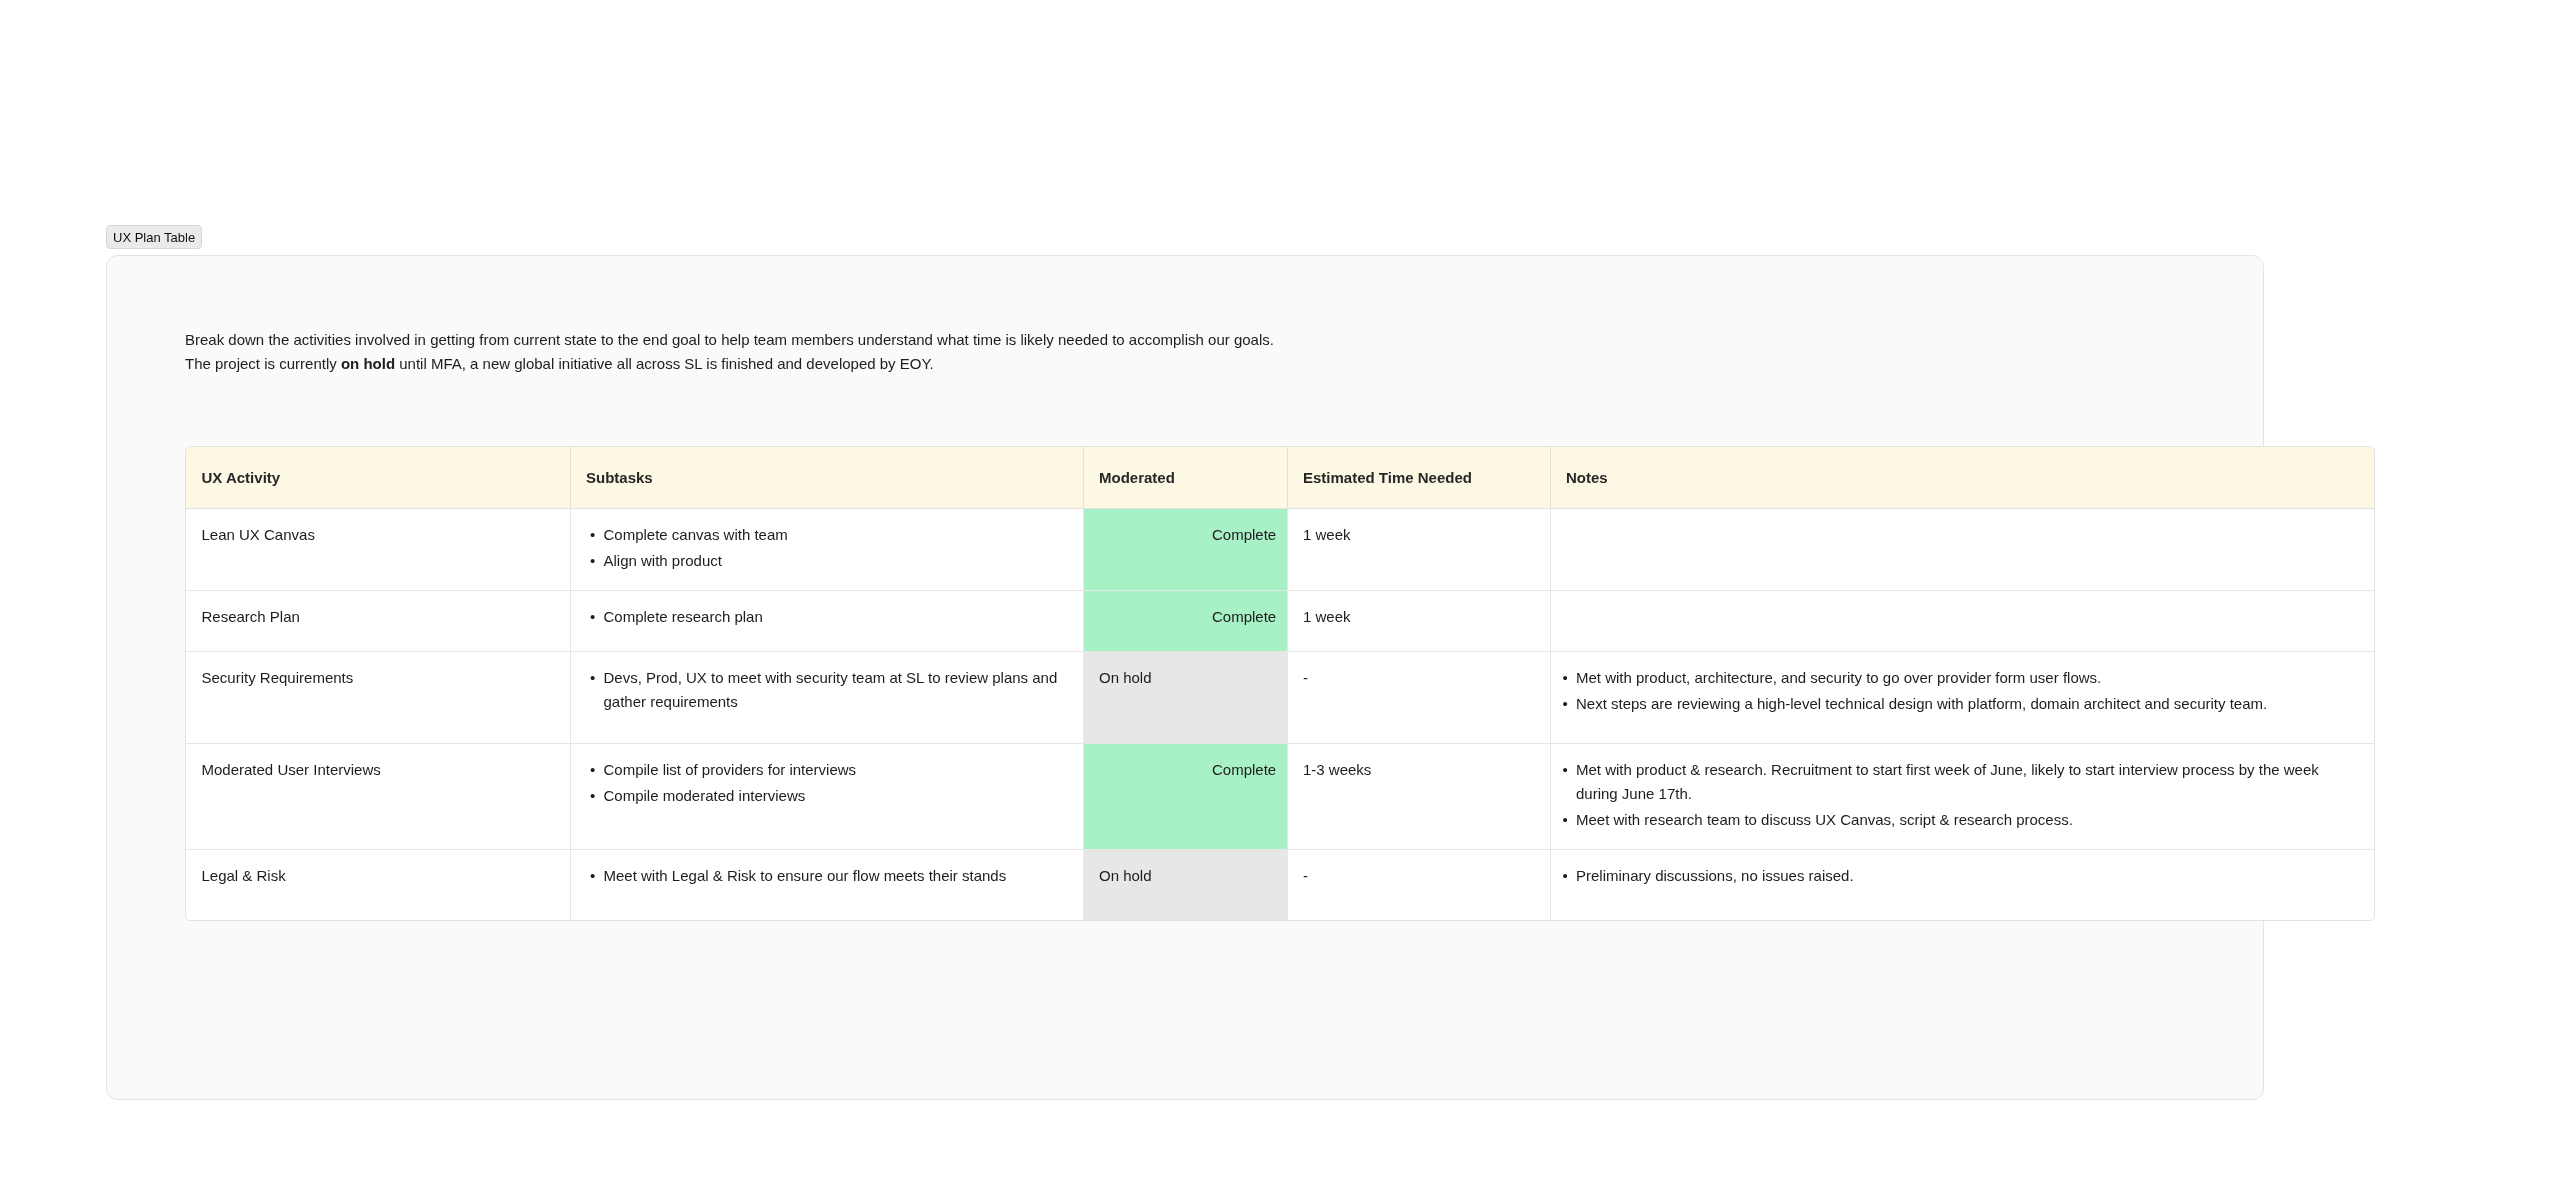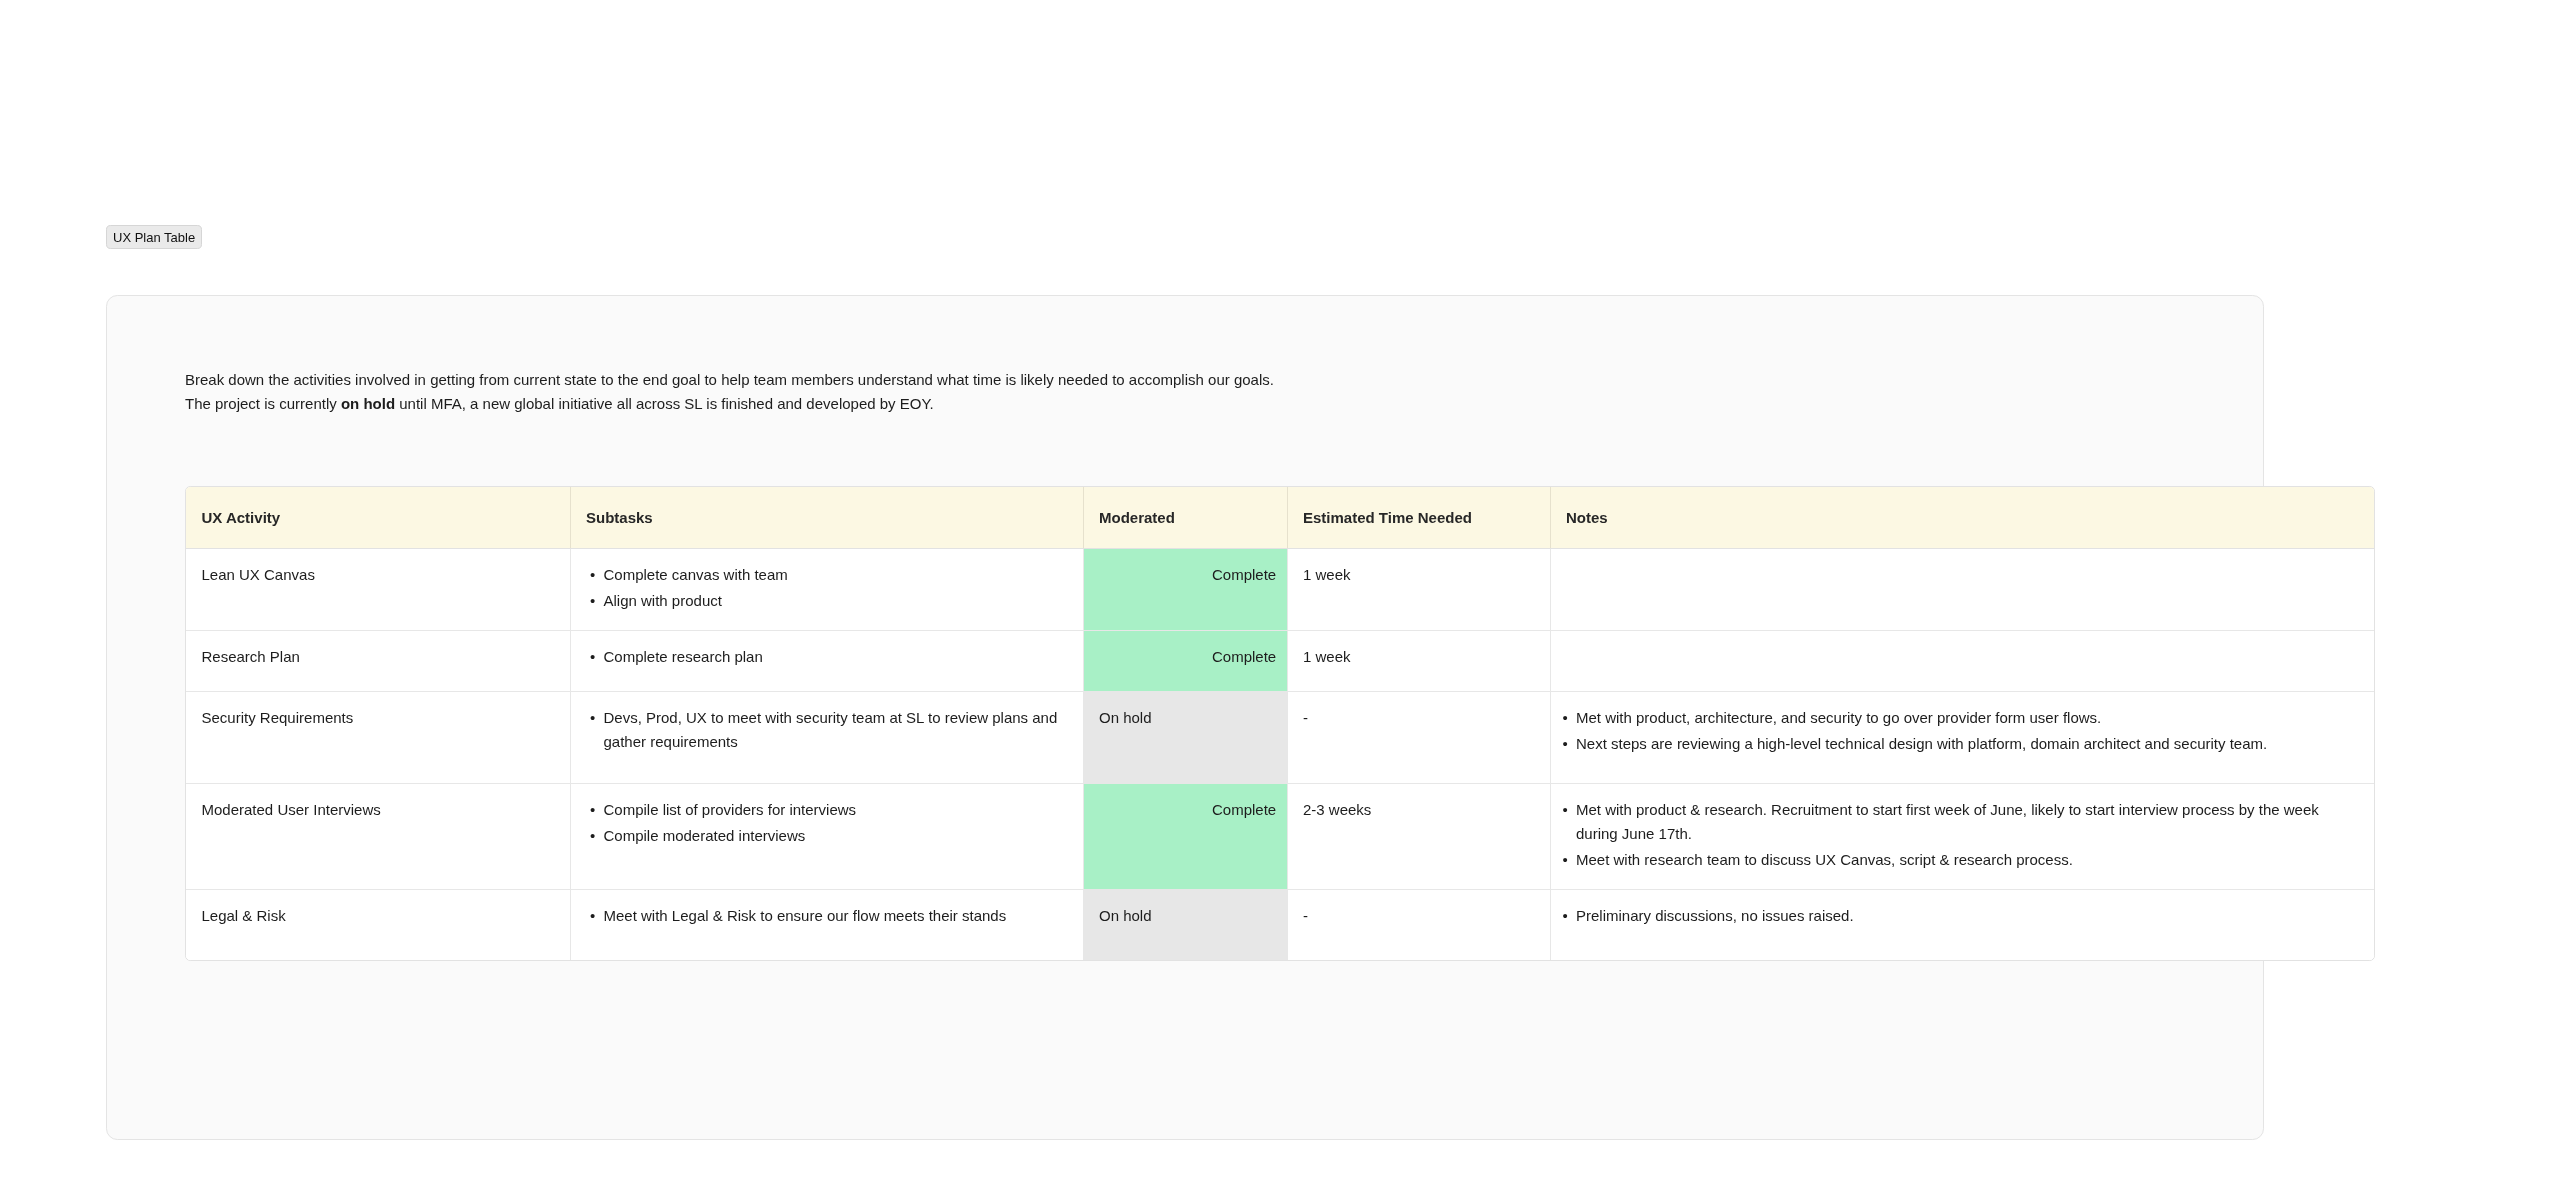--- a/index.html
+++ b/index.html
@@ -51,21 +51,20 @@
   
   .card {
     position: absolute;
     left: 106px;
     top: 255px;
     width: 2158px;
     height: 845px;
     background: #fafafa;
     border: 0.5px solid #e4e4e4;
     border-radius: 11.3px;
-    margin-top: 40px;
   }
 
   .intro {
     position: absolute;
     left: 78px;
     top: 72px;
     width: 2164px;
     font-size: 15px;
     line-height: 1.62;
     color: #1d1d1d;
@@ -239,21 +238,21 @@
 
           <tr class="row-h4">
             <td>Moderated User Interviews</td>
             <td>
               <ul class="bullets">
                 <li>Compile list of providers for interviews</li>
                 <li>Compile moderated interviews</li>
               </ul>
             </td>
             <td class="cell-progress status-complete">Complete</td>
-            <td>2-3 weeks</td>
+            <td>1-3 weeks</td>
             <td>
               <ul class="bullets">
                 <li>Met with product &amp; research. Recruitment to start first week of June, likely to start interview process by the week during June 17th.</li>
                 <li>Meet with research team to discuss UX Canvas, script &amp; research process.</li>
               </ul>
             </td>
           </tr>
 
           <tr class="row-h5">
             <td>Legal &amp; Risk</td>

